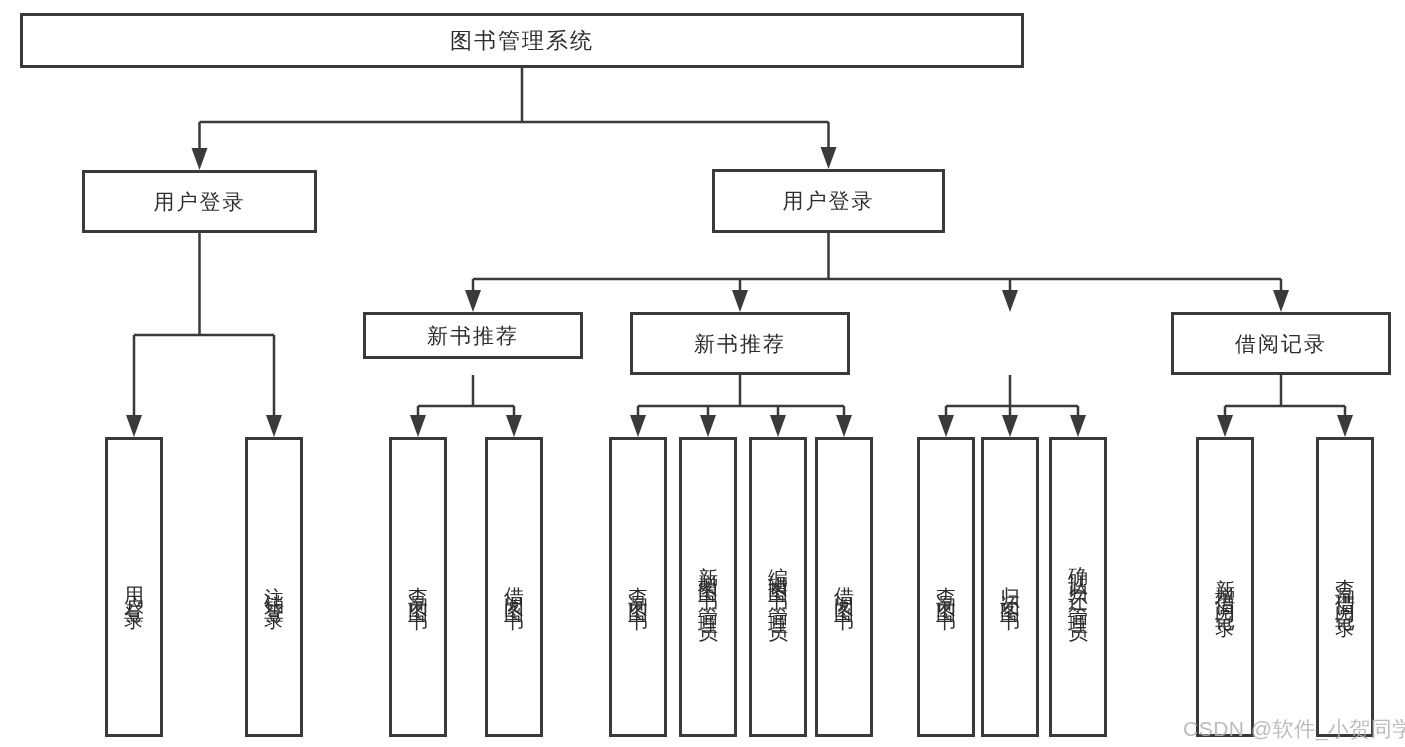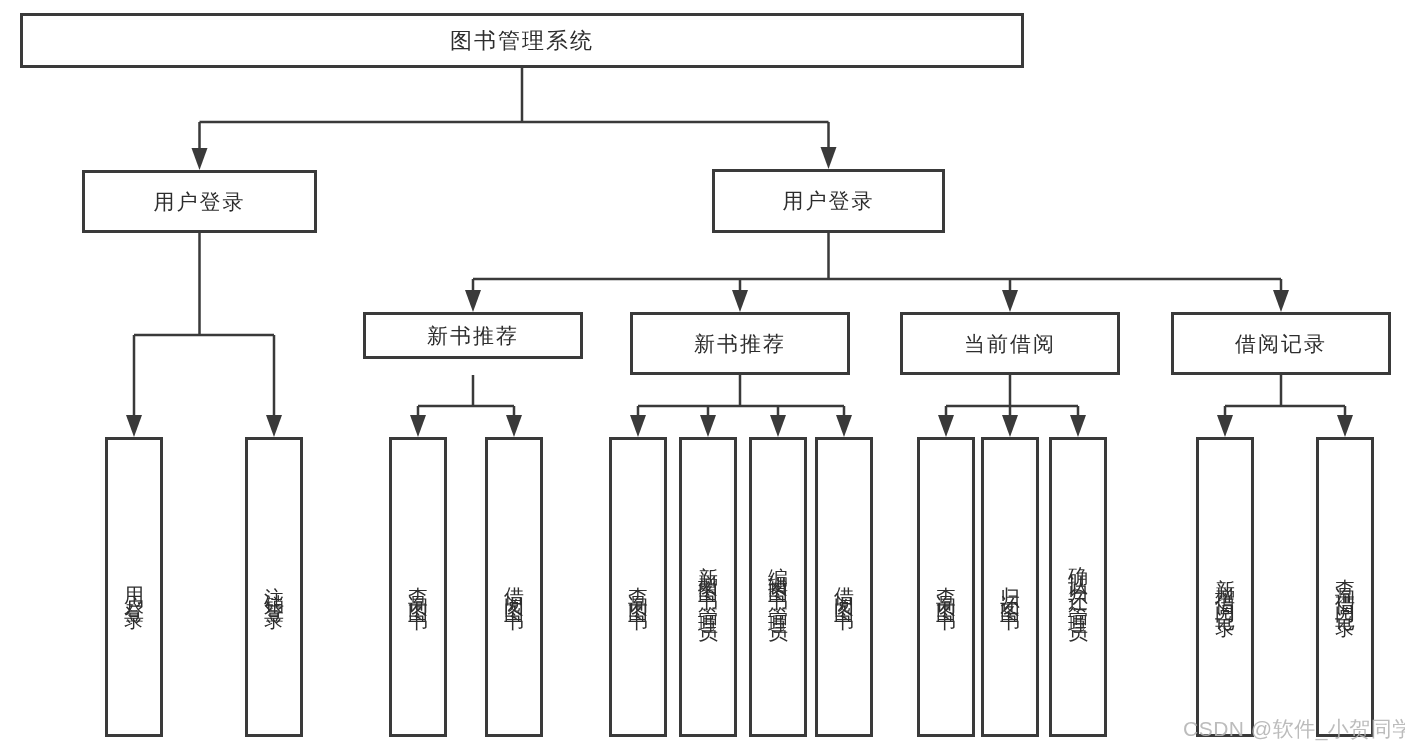--- a/index.html
+++ b/index.html
@@ -82,21 +82,20 @@
     </g>
   </svg>
 
   <div class="node rootnode" style="left:20px;top:13px;width:1004px;height:55px;">图书管理系统</div>
 
   <div class="node hnode" style="left:82px;top:170px;width:235px;height:63px;">用户登录</div>
   <div class="node hnode" style="left:712px;top:169px;width:233px;height:64px;">用户登录</div>
 
   <div class="node hnode" style="left:363px;top:312px;width:220px;height:47px;">新书推荐</div>
   <div class="node hnode" style="left:630px;top:312px;width:220px;height:63px;">新书推荐</div>
-  <div class="node hnode" style="left:900px;top:312px;width:220px;height:63px;">当前借阅</div>
   <div class="node hnode" style="left:1171px;top:312px;width:220px;height:63px;">借阅记录</div>
 
   <div class="node vnode" style="left:105px;top:437px;width:58px;height:300px;">用户登录</div>
   <div class="node vnode" style="left:245px;top:437px;width:58px;height:300px;">注销登录</div>
 
   <div class="node vnode" style="left:389px;top:437px;width:58px;height:300px;">查询图书</div>
   <div class="node vnode" style="left:485px;top:437px;width:58px;height:300px;">借阅图书</div>
 
   <div class="node vnode" style="left:609px;top:437px;width:58px;height:300px;">查询图书</div>
   <div class="node vnode" style="left:679px;top:437px;width:58px;height:300px;">新增图书（管理员）</div>

